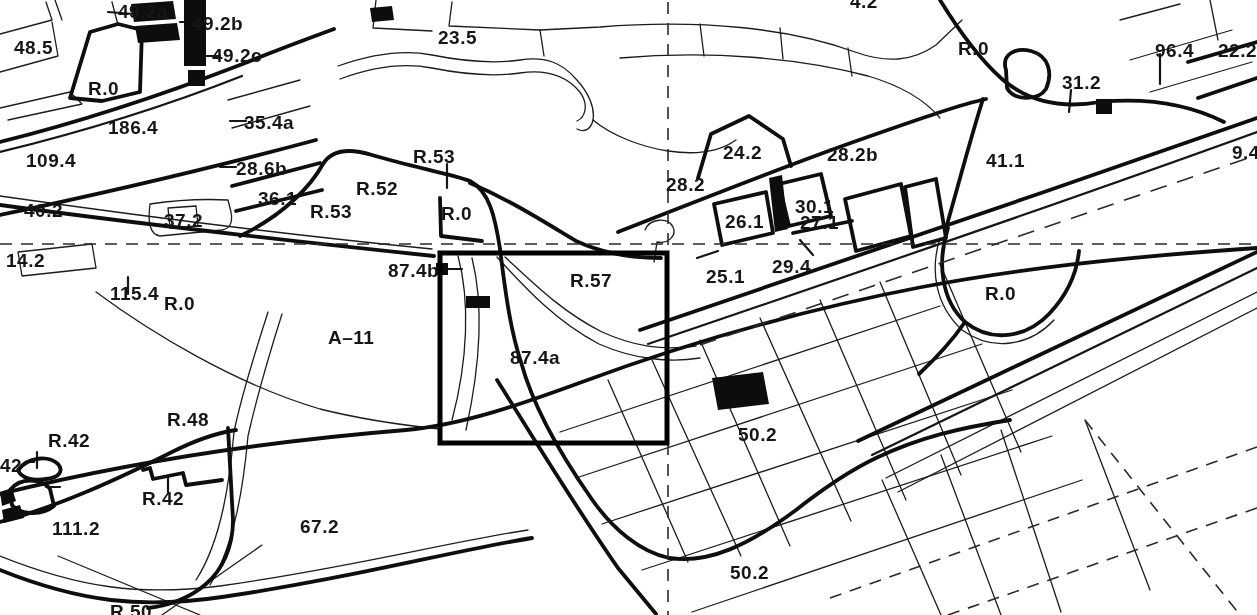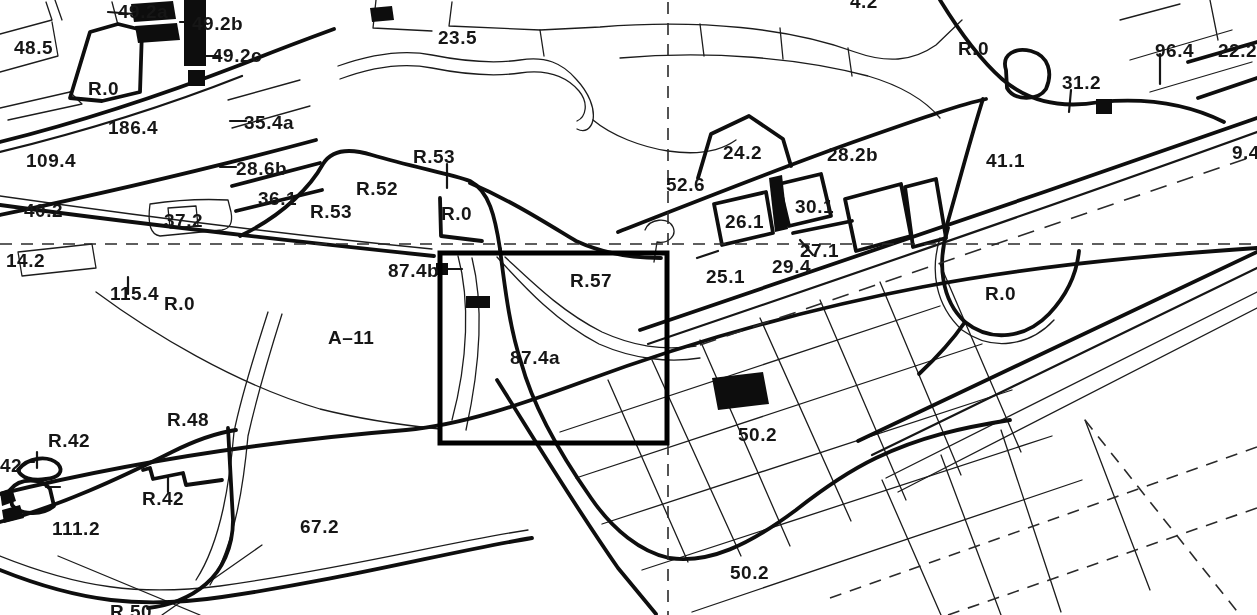--- a/index.html
+++ b/index.html
@@ -215,24 +215,24 @@
       <span class="map-label" style="left: 142px; top: 488px;">R.42</span>
       <span class="map-label" style="left: 300px; top: 516px;">67.2</span>
       <span class="map-label" style="left: 388px; top: 260px;">87.4b</span>
       <span class="map-label" style="left: 570px; top: 270px;">R.57</span>
       <span class="map-label" style="left: 510px; top: 347px;">87.4a</span>
       <span class="map-label" style="left: 738px; top: 424px;">50.2</span>
       <span class="map-label" style="left: 730px; top: 562px;">50.2</span>
       <span class="map-label" style="left: 110px; top: 601px;">R.50</span>
       <span class="map-label" style="left: 723px; top: 142px;">24.2</span>
       <span class="map-label" style="left: 827px; top: 144px;">28.2b</span>
-      <span class="map-label" style="left: 666px; top: 174px;">52.6</span>
+      <span class="map-label" style="left: 666px; top: 174px;">28.2</span>
       <span class="map-label" style="left: 725px; top: 211px;">26.1</span>
       <span class="map-label" style="left: 795px; top: 196px;">30.1</span>
-      <span class="map-label" style="left: 800px; top: 240px; text-align: center;">27.1</span>
+      <span class="map-label" style="left: 800px; top: 212px; text-align: center;">27.1</span>
       <span class="map-label" style="left: 706px; top: 266px;">25.1</span>
       <span class="map-label" style="left: 772px; top: 256px;">29.4</span>
       <span class="map-label" style="left: 958px; top: 38px;">R.0</span>
       <span class="map-label" style="left: 1062px; top: 72px;">31.2</span>
       <span class="map-label" style="left: 986px; top: 150px;">41.1</span>
       <span class="map-label" style="left: 1155px; top: 40px;">96.4</span>
       <span class="map-label" style="left: 1218px; top: 40px;">22.2</span>
       <span class="map-label" style="left: 1232px; top: 142px;">9.4</span>
       <span class="map-label" style="left: 985px; top: 283px;">R.0</span>
       <span class="map-label" style="left: 850px; top: -9px;">4.2</span>

